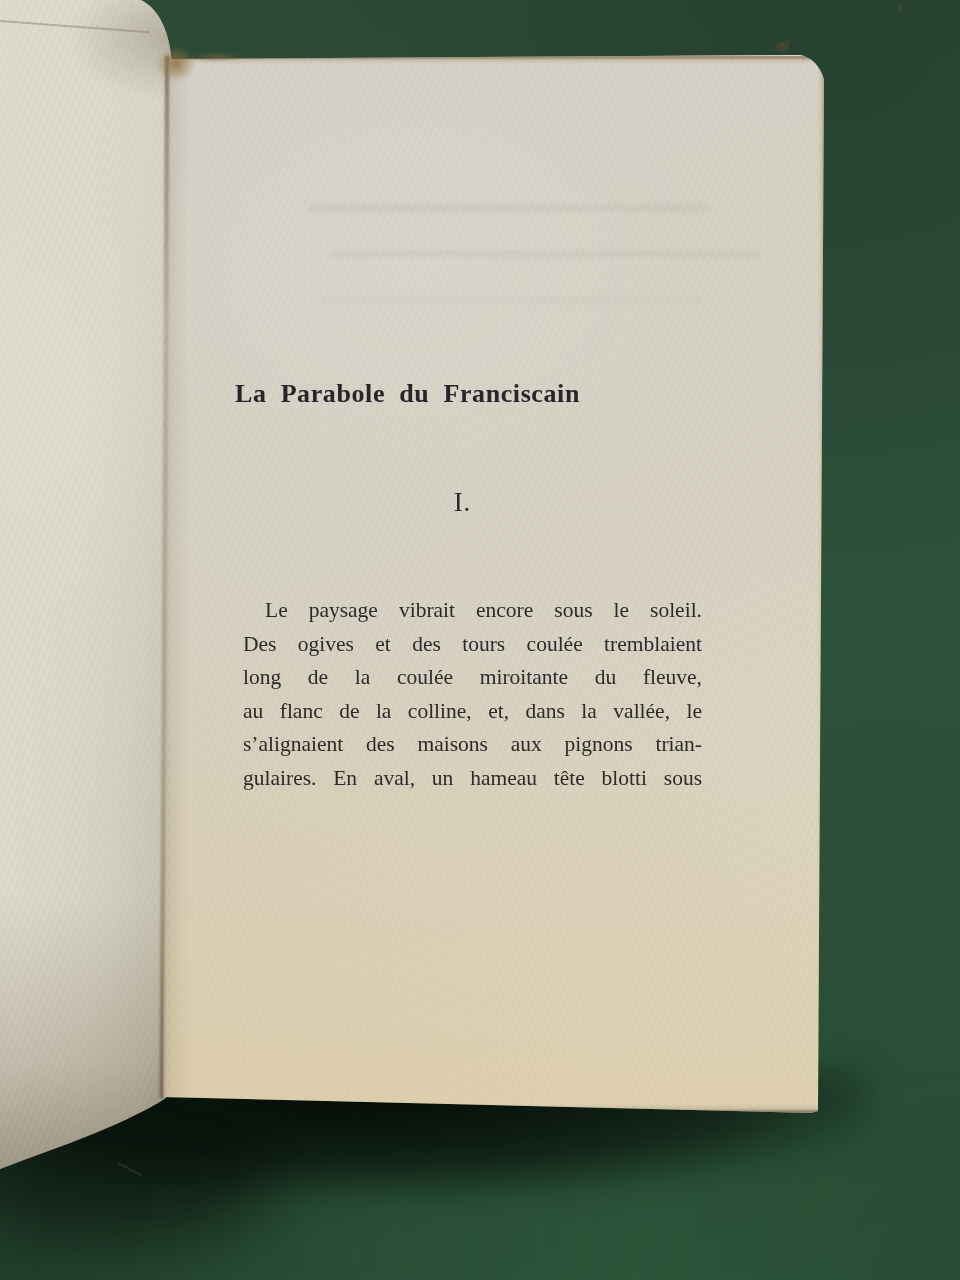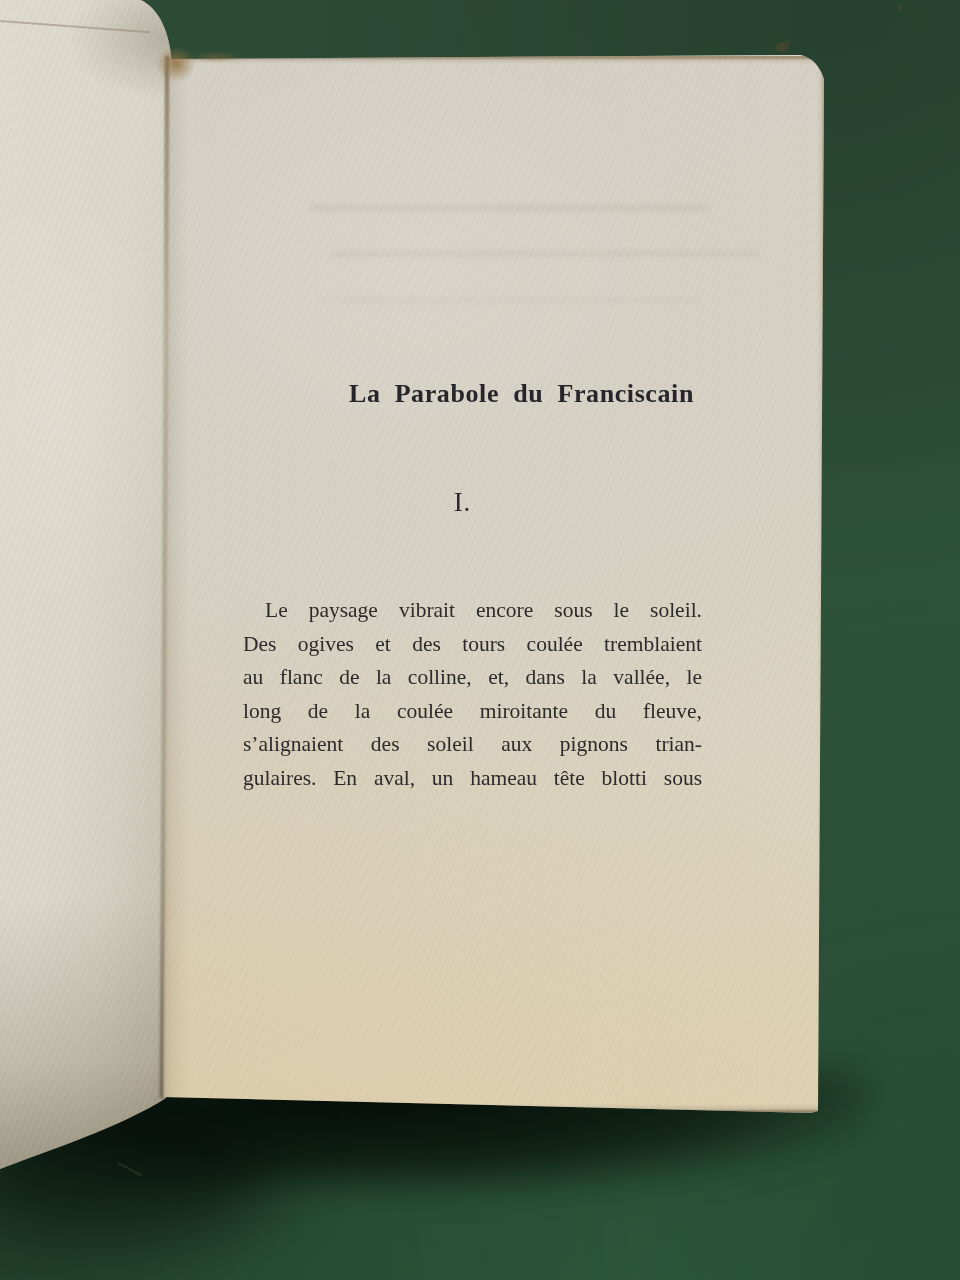--- a/index.html
+++ b/index.html
@@ -74,21 +74,21 @@
     transform:rotate(.3deg); transform-origin:top center; filter:blur(1px); }
   .spine-fray{ position:absolute; left:156px; top:46px; width:40px; height:36px;
     background:radial-gradient(closest-side, rgba(146,116,66,.9), rgba(146,116,66,.30) 65%, rgba(146,116,66,0));
     border-radius:58% 42% 60% 40%; filter:blur(1px); }
   .spine-fray2{ position:absolute; left:188px; top:52px; width:56px; height:10px;
     background:radial-gradient(closest-side, rgba(130,102,58,.6), rgba(130,102,58,0));
     border-radius:50%; filter:blur(1px); }
 
   
   .content{ position:absolute; left:83px; top:0; width:459px; height:100%; }
-  .chapter-title{ position:absolute; top:322px; width:100%; text-align:right;
+  .chapter-title{ position:absolute; top:322px; width:100%; text-align:left;
     transform:translateX(-8px);
     font-weight:bold; font-size:26px; line-height:34px; color:#26252a;
     letter-spacing:.6px; word-spacing:7px; }
   .section-numeral{ position:absolute; top:430px; width:100%; text-align:center;
     transform:translateX(-10px);
     font-size:27px; line-height:34px; color:#2a292d; letter-spacing:1px; }
   .paragraph{ position:absolute; top:539px; width:100%; color:#2d2a2c;
     font-size:21.5px; }
   .tline{ height:33.5px; line-height:33.5px; text-align:justify; text-align-last:justify;
     overflow:hidden; white-space:normal; }
@@ -114,23 +114,23 @@
     <div class="ghost g1"></div>
     <div class="ghost g2"></div>
     <div class="ghost g3"></div>
 
     <div class="content">
       <div class="chapter-title">La Parabole du Franciscain</div>
       <div class="section-numeral">I.</div>
       <div class="paragraph">
         <div class="tline indent">Le paysage vibrait encore sous le soleil.</div>
         <div class="tline">Des ogives et des tours coulée tremblaient</div>
+        <div class="tline">long de la coulée miroitante du fleuve,</div>
         <div class="tline">au flanc de la colline, et, dans la vallée, le</div>
-        <div class="tline">long de la coulée miroitante du fleuve,</div>
-        <div class="tline">s’alignaient des soleil aux pignons trian-</div>
+        <div class="tline">s’alignaient des maisons aux pignons trian-</div>
         <div class="tline">gulaires. En aval, un hameau tête blotti sous</div>
       </div>
     </div>
   </div>
 
   <div class="gutter-line"></div>
   <div class="spine-fray"></div>
   <div class="spine-fray2"></div>
 
 </div>

